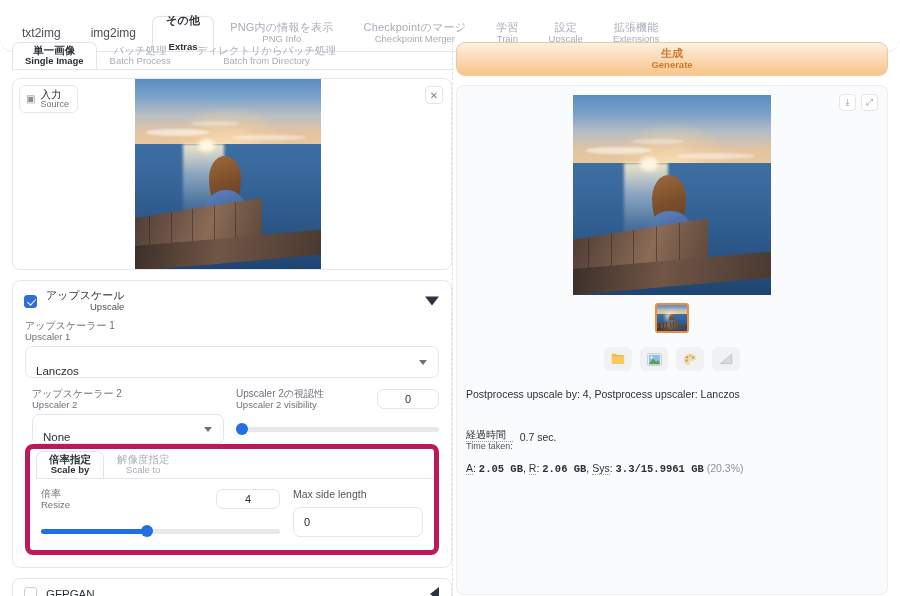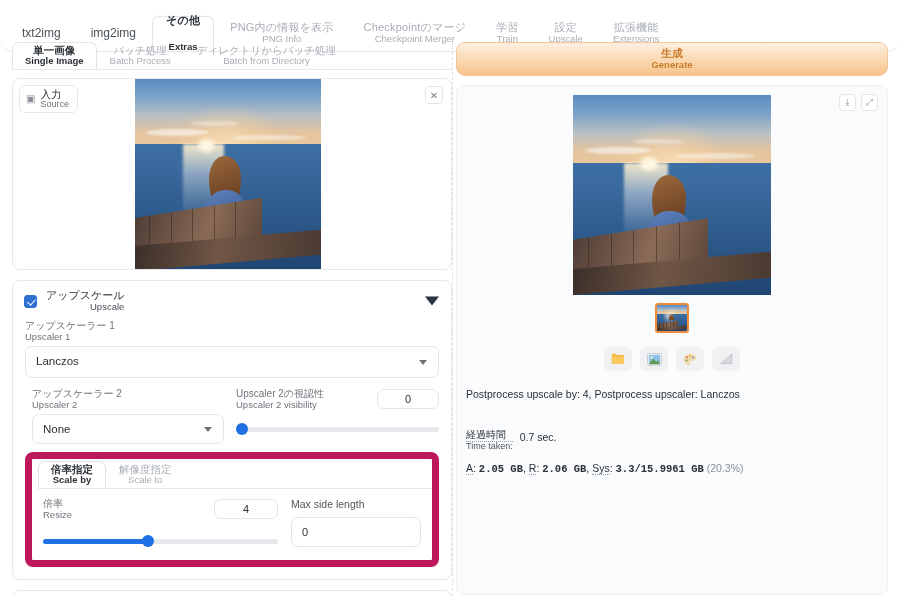--- a/index.html
+++ b/index.html
@@ -148,42 +148,42 @@
 
   .acc-body { padding: 0 12px 12px 12px; }
 
   .fieldlabel { line-height:1.08; margin-bottom: 4px; }
   .fieldlabel .ja { font-size:10px; color:#6d737b; display:block; }
   .fieldlabel .en { font-size:9.5px; color:#6d737b; display:block; }
   .fieldlabel.one { font-size:10.5px; color:#51565e; }
 
   .select {
     height:30px; border:1px solid #e2e5ea; border-radius:7px; background:#fff;
-    display:flex; align-items:flex-start; padding: 8px 10px; position:relative;
+    display:flex; align-items:flex-end; padding: 0 10px; position:relative;
     font-size:11.5px; color:#2b3137; cursor:pointer;
   }
   .select .arrow {
     position:absolute; right:11px; top:50%; margin-top:-2px;
     width:0; height:0; border-left:4px solid transparent; border-right:4px solid transparent;
     border-top:5px solid #6d737b;
   }
 
   .numbox {
     border:1px solid #e2e5ea; border-radius:7px; background:#fff;
     font-size:11px; color:#2b3137; text-align:center;
     display:flex; align-items:center; justify-content:center;
   }
   .numbox.left { justify-content:flex-start; padding-left:10px; }
 
   .slider { position:relative; height:12px; display:flex; align-items:center; }
   .track { width:100%; height:5px; border-radius:3px; background:#e6e8ec; }
   .fill  { position:absolute; left:0; height:5px; border-radius:3px; background:#1f6fe5; }
   .thumb { position:absolute; width:12px; height:12px; border-radius:50%; background:#1f6fe5; }
 
-  .innerbox { border:7px solid #be185d; border-radius:8px; margin-top:8px; }
+  .innerbox { border:5px solid #be185d; border-radius:8px; }
 
   
   .rightcol { position:absolute; left:456px; top:42px; width:432px; }
   .genbtn {
     height:34px; border-radius:9px; cursor:pointer;
     background: linear-gradient(180deg,#fdf0e0 0%, #fbdcb8 45%, #f7c48c 100%);
     border:1px solid #f2c79a;
     display:flex; flex-direction:column; align-items:center; justify-content:center;
     line-height:1.04;
   }

